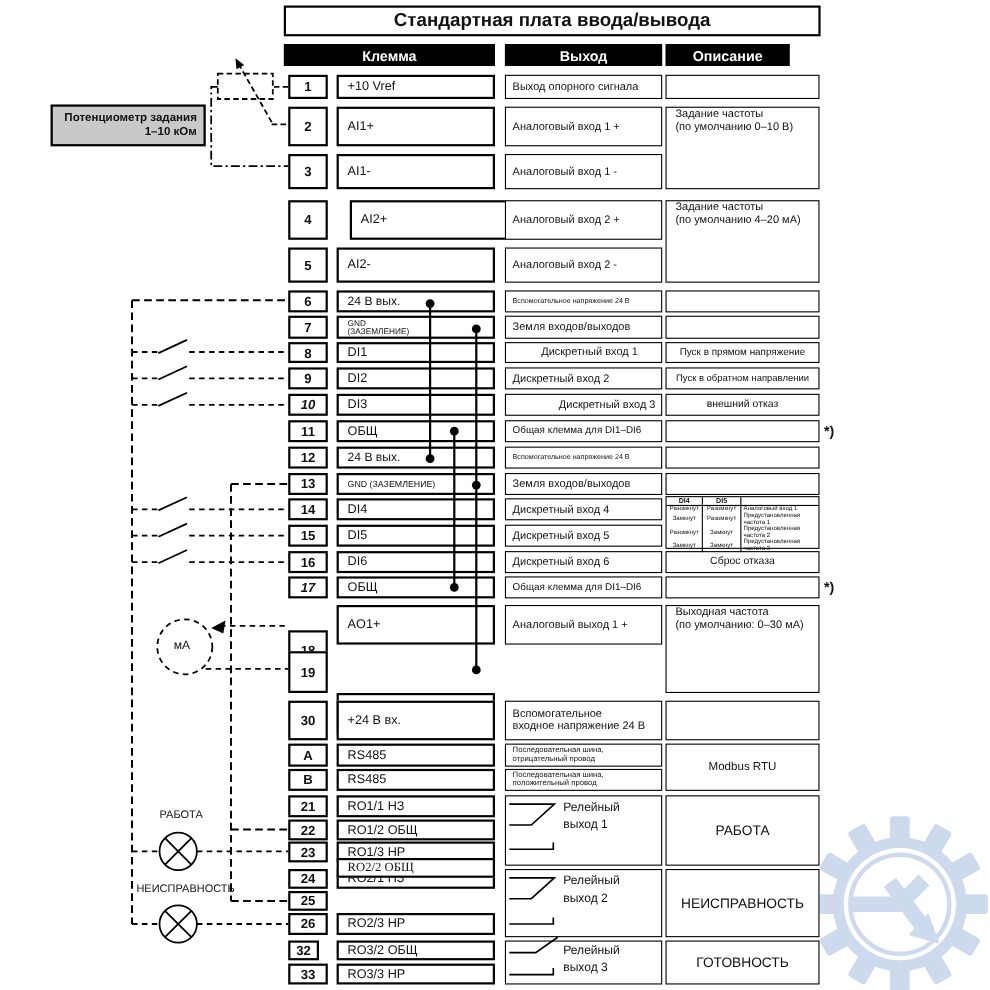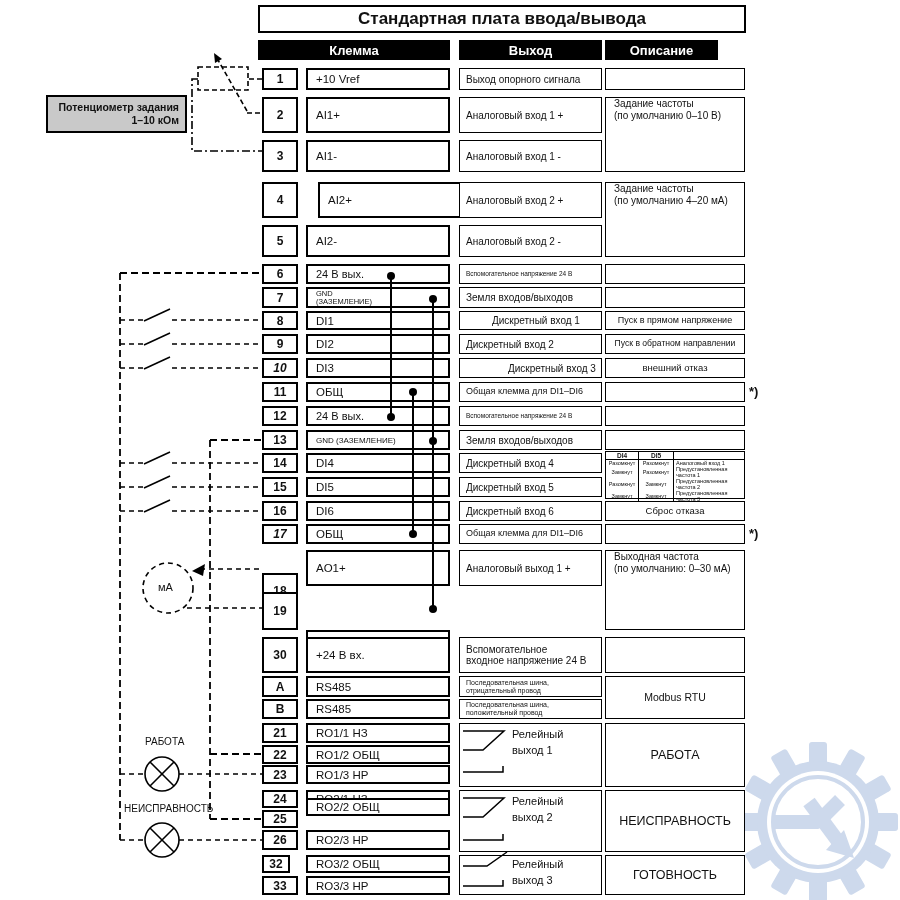--- a/index.html
+++ b/index.html
@@ -134,21 +134,21 @@
   <div class="cell name" style="left:306px;top:524px;width:144px;height:20px;">ОБЩ</div>
   <div class="cell name" style="left:306px;top:550px;width:144px;height:36px;">AO1+</div>
   <div class="cell name" style="left:306px;top:592px;width:144px;height:38px;margin-top:38px;">AO1-</div>
   <div class="cell name" style="left:306px;top:637px;width:144px;height:36px;">+24 В вх.</div>
   <div class="cell name" style="left:306px;top:676px;width:144px;height:21px;">RS485</div>
   <div class="cell name" style="left:306px;top:699px;width:144px;height:20px;">RS485</div>
   <div class="cell name" style="left:306px;top:723px;width:144px;height:20px;">RO1/1 НЗ</div>
   <div class="cell name" style="left:306px;top:745px;width:144px;height:19px;">RO1/2 ОБЩ</div>
   <div class="cell name" style="left:306px;top:765px;width:144px;height:19px;">RO1/3 НР</div>
   <div class="cell name" style="left:306px;top:790px;width:144px;height:18px;">RO2/1 НЗ</div>
-  <div class="cell name" style="left:306px;top:798px;width:144px;height:18px;">RO2/2 ОБЩ</div>
+  <div class="cell name" style="left:306px;top:780px;width:144px;height:18px;font-family:Liberation Serif, serif;">RO2/2 ОБЩ</div>
   <div class="cell name" style="left:306px;top:830px;width:144px;height:20px;">RO2/3 НР</div>
   <div class="cell name" style="left:306px;top:855px;width:144px;height:18px;">RO3/2 ОБЩ</div>
   <div class="cell name" style="left:306px;top:876px;width:144px;height:19px;">RO3/3 НР</div>
 
   <div class="cell sig" style="left:459px;top:68px;width:143px;height:22px;">Выход опорного сигнала</div>
   <div class="cell sig" style="left:459px;top:97px;width:143px;height:36px;">Аналоговый вход 1 +</div>
   <div class="cell sig" style="left:459px;top:140px;width:143px;height:32px;">Аналоговый вход 1 -</div>
   <div class="cell sig" style="left:459px;top:182px;width:143px;height:36px;">Аналоговый вход 2 +</div>
   <div class="cell sig" style="left:459px;top:225px;width:143px;height:32px;">Аналоговый вход 2 -</div>
   <div class="cell sig" style="left:459px;top:264px;width:143px;height:20px;font-size:6.5px;">Вспомогательное напряжение 24 В</div>

